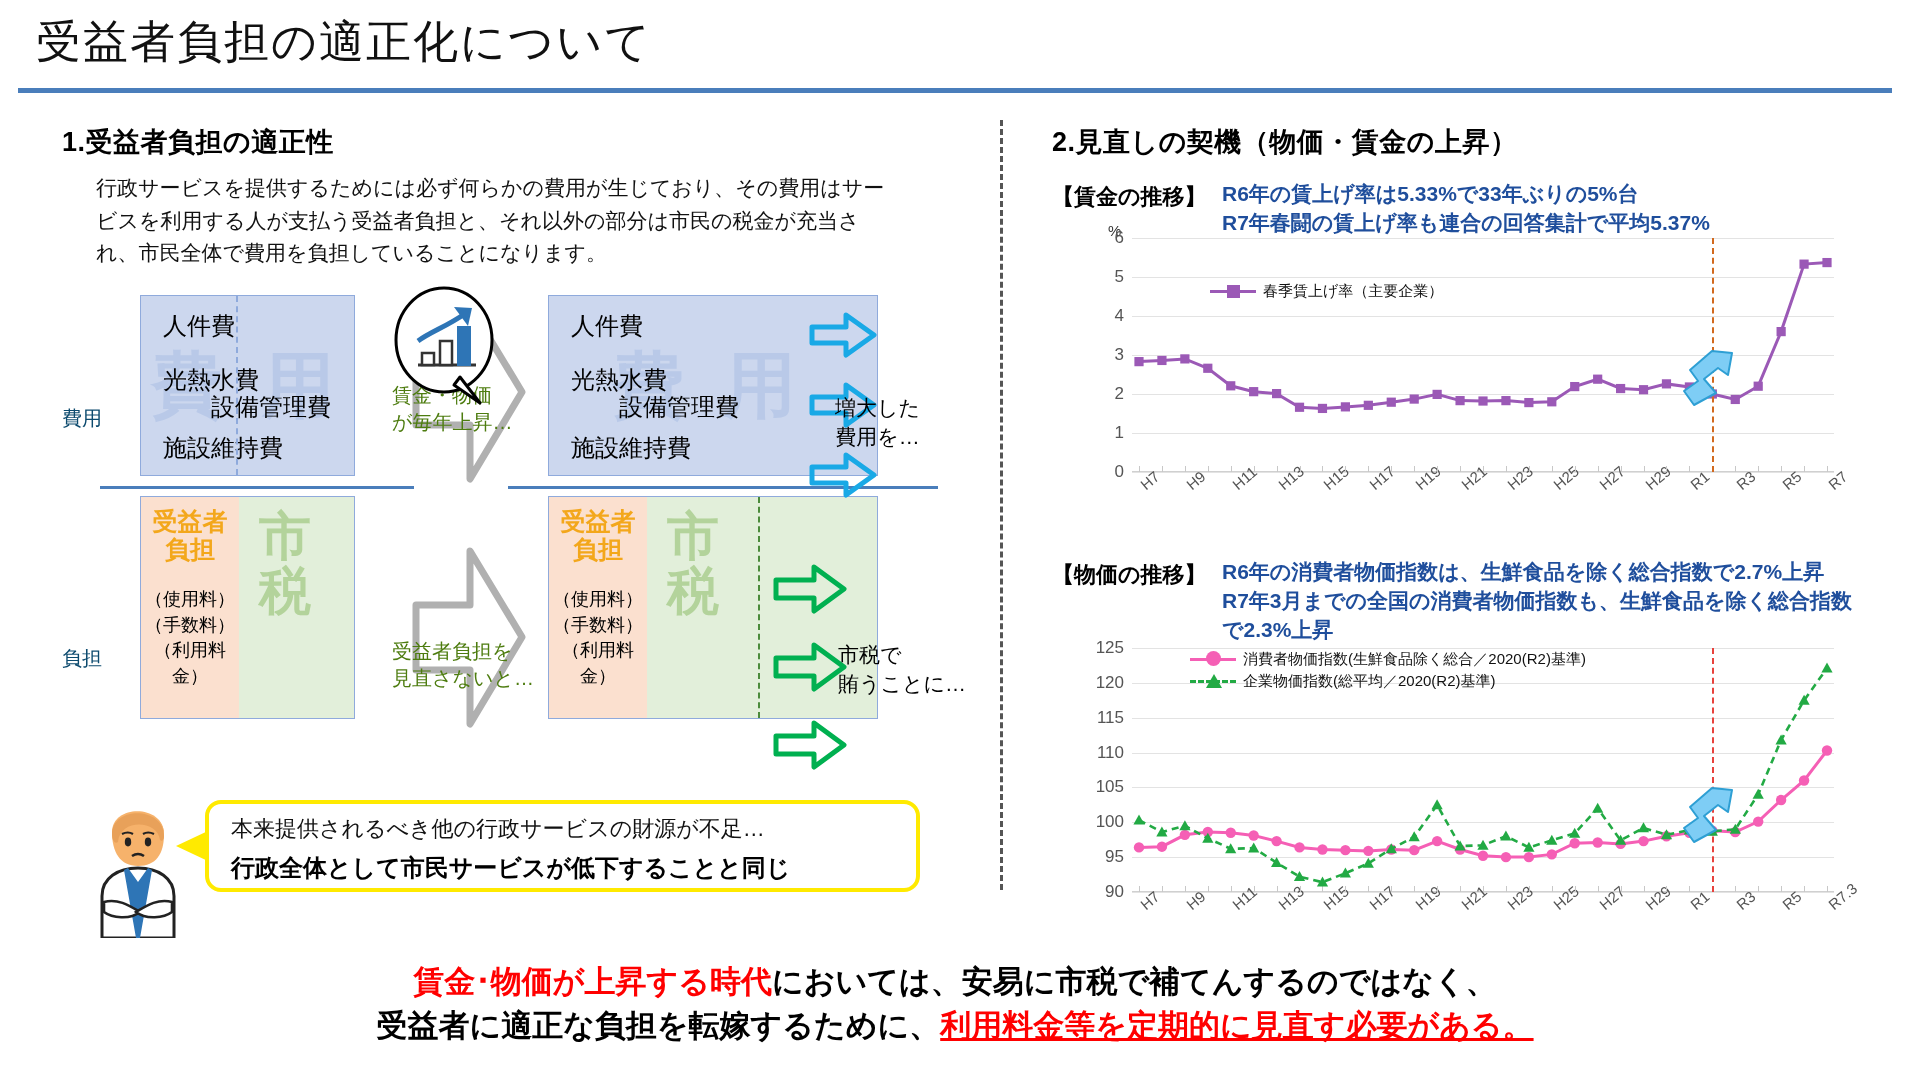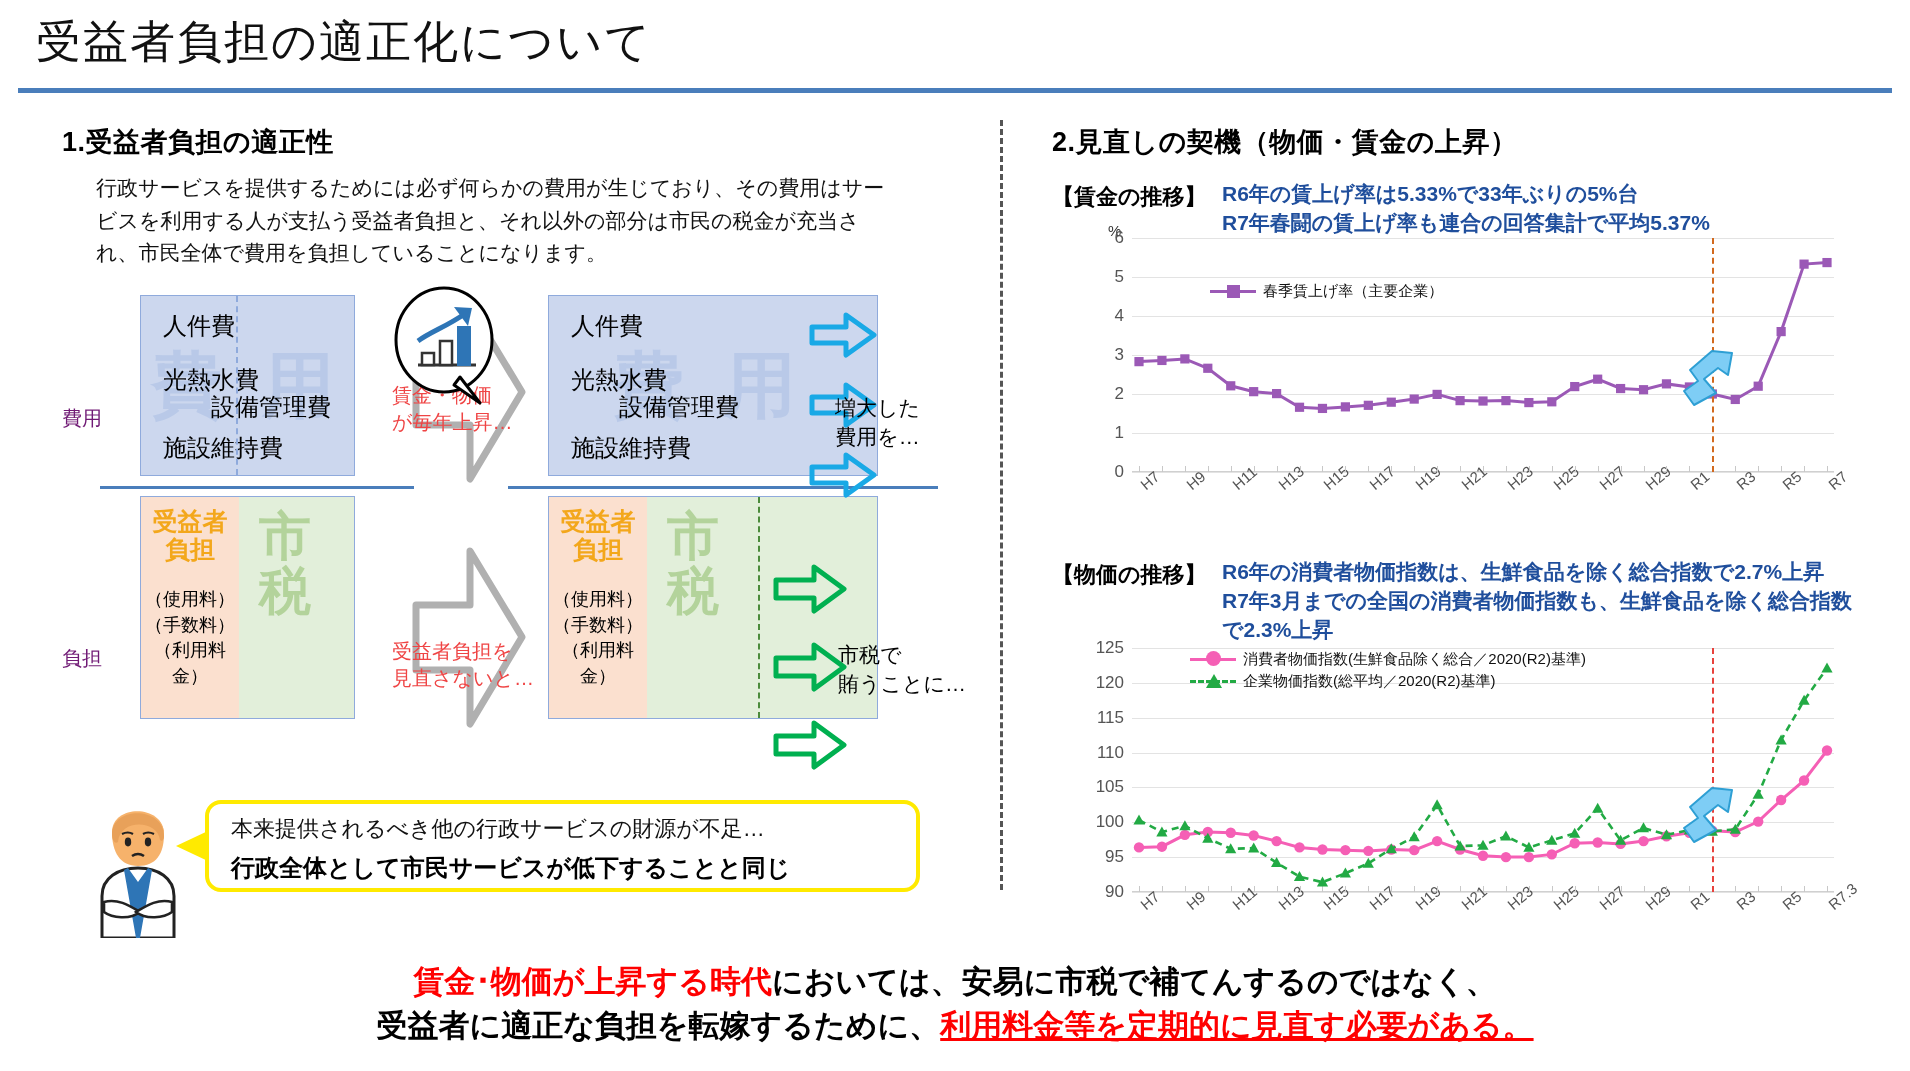--- a/index.html
+++ b/index.html
@@ -39,21 +39,21 @@
   #sec1-head { left:62px; top:124px; }
   #sec2-head { left:1052px; top:124px; }
 
   
   #sec1-para {
     position:absolute; left:96px; top:172px; width:790px;
     font-size:21px; line-height:1.55; color:#111;
   }
 
   .axis-label {
-    position:absolute; font-size:20px; color:#701a75;
+    position:absolute; font-size:20px; color:#0c4a6e;
   }
   #lbl-hiyou { left:62px; top:405px; }
   #lbl-futan { left:62px; top:645px; }
 
   
   .cost-box {
     position:absolute; top:295px; height:181px;
     background:#ccd7ee; border:1.5px solid #8faadc;
   }
   #cost-left  { left:140px; width:215px; }
@@ -112,21 +112,21 @@
     position:absolute; left:758px; top:497px; height:221px; width:0;
     border-left:2px dashed #4b8b3b;
   }
 
   
   .chev { position:absolute; }
   .chev svg { display:block; }
   #chev-top { left:408px; top:300px; }
   #chev-bot { left:408px; top:545px; }
   .chev-text {
-    position:absolute; font-size:20px; line-height:1.35; color:#ef4444;
+    position:absolute; font-size:20px; line-height:1.35; color:#4d7c0f;
     white-space:nowrap;
   }
   #chev-top-text { left:392px; top:382px; }
   #chev-bot-text { left:392px; top:638px; }
 
   
   #bubble { position:absolute; left:388px; top:285px; }
 
   
   .cy-arrow { position:absolute; }

